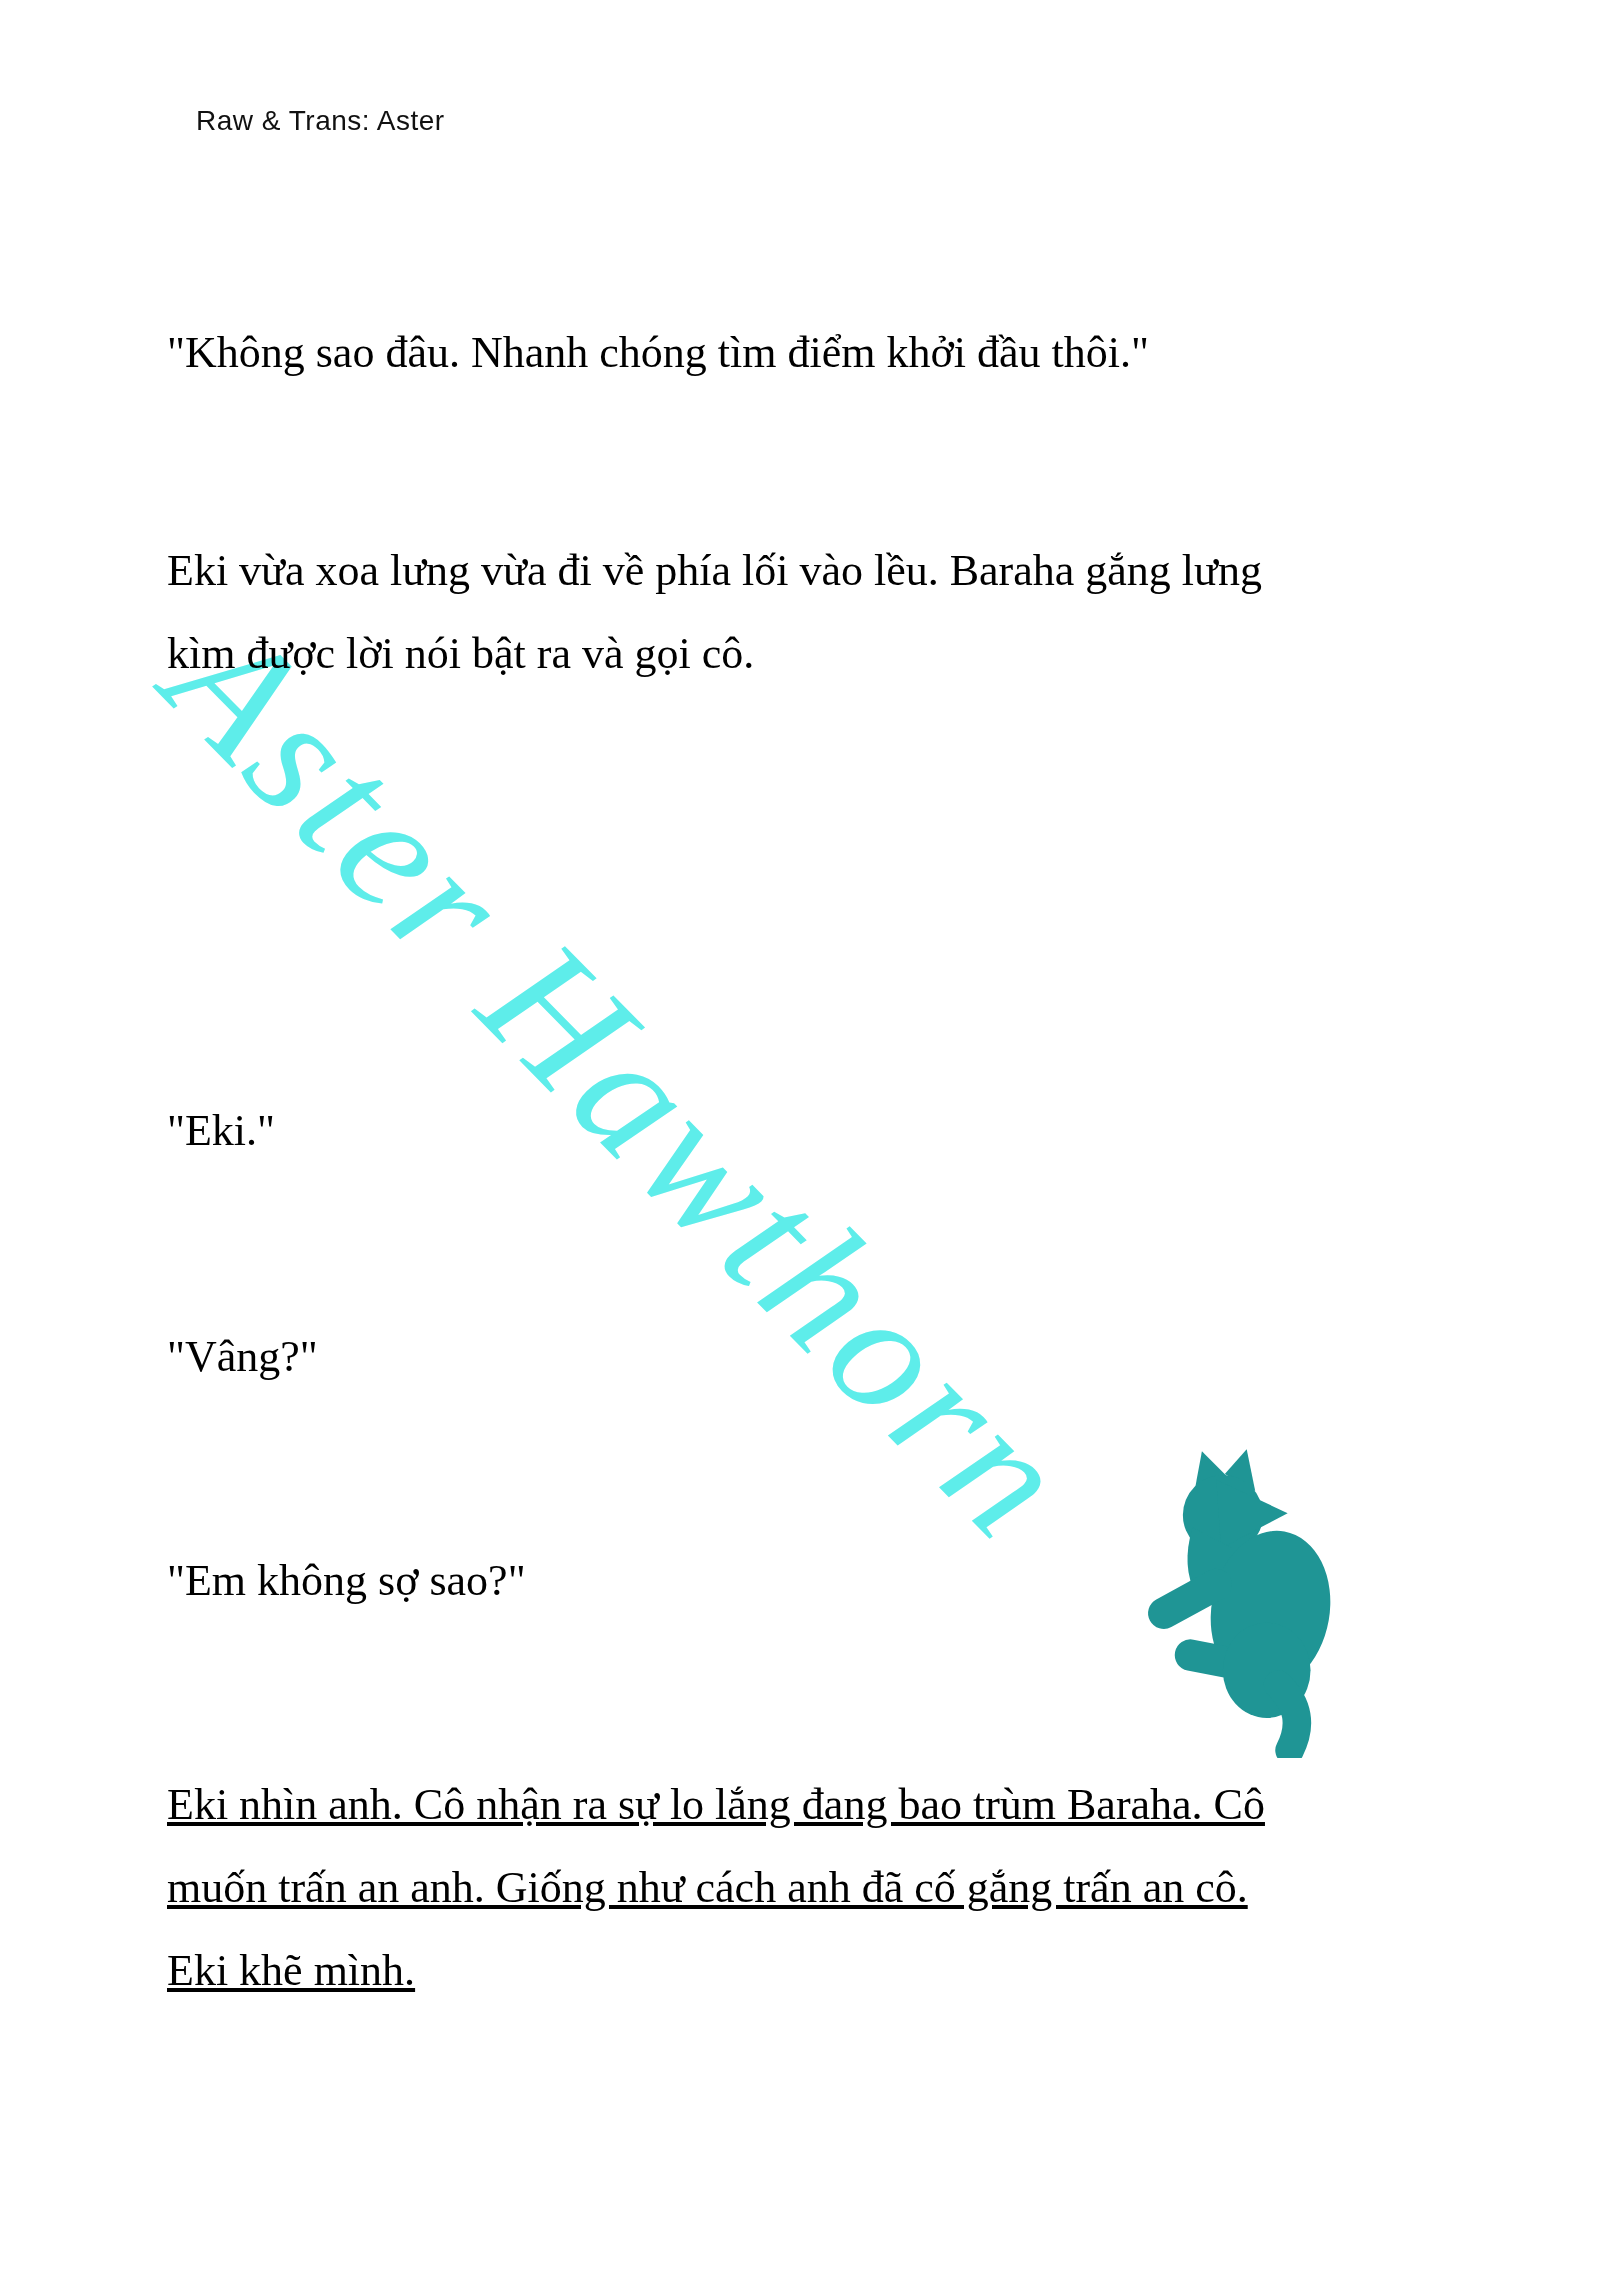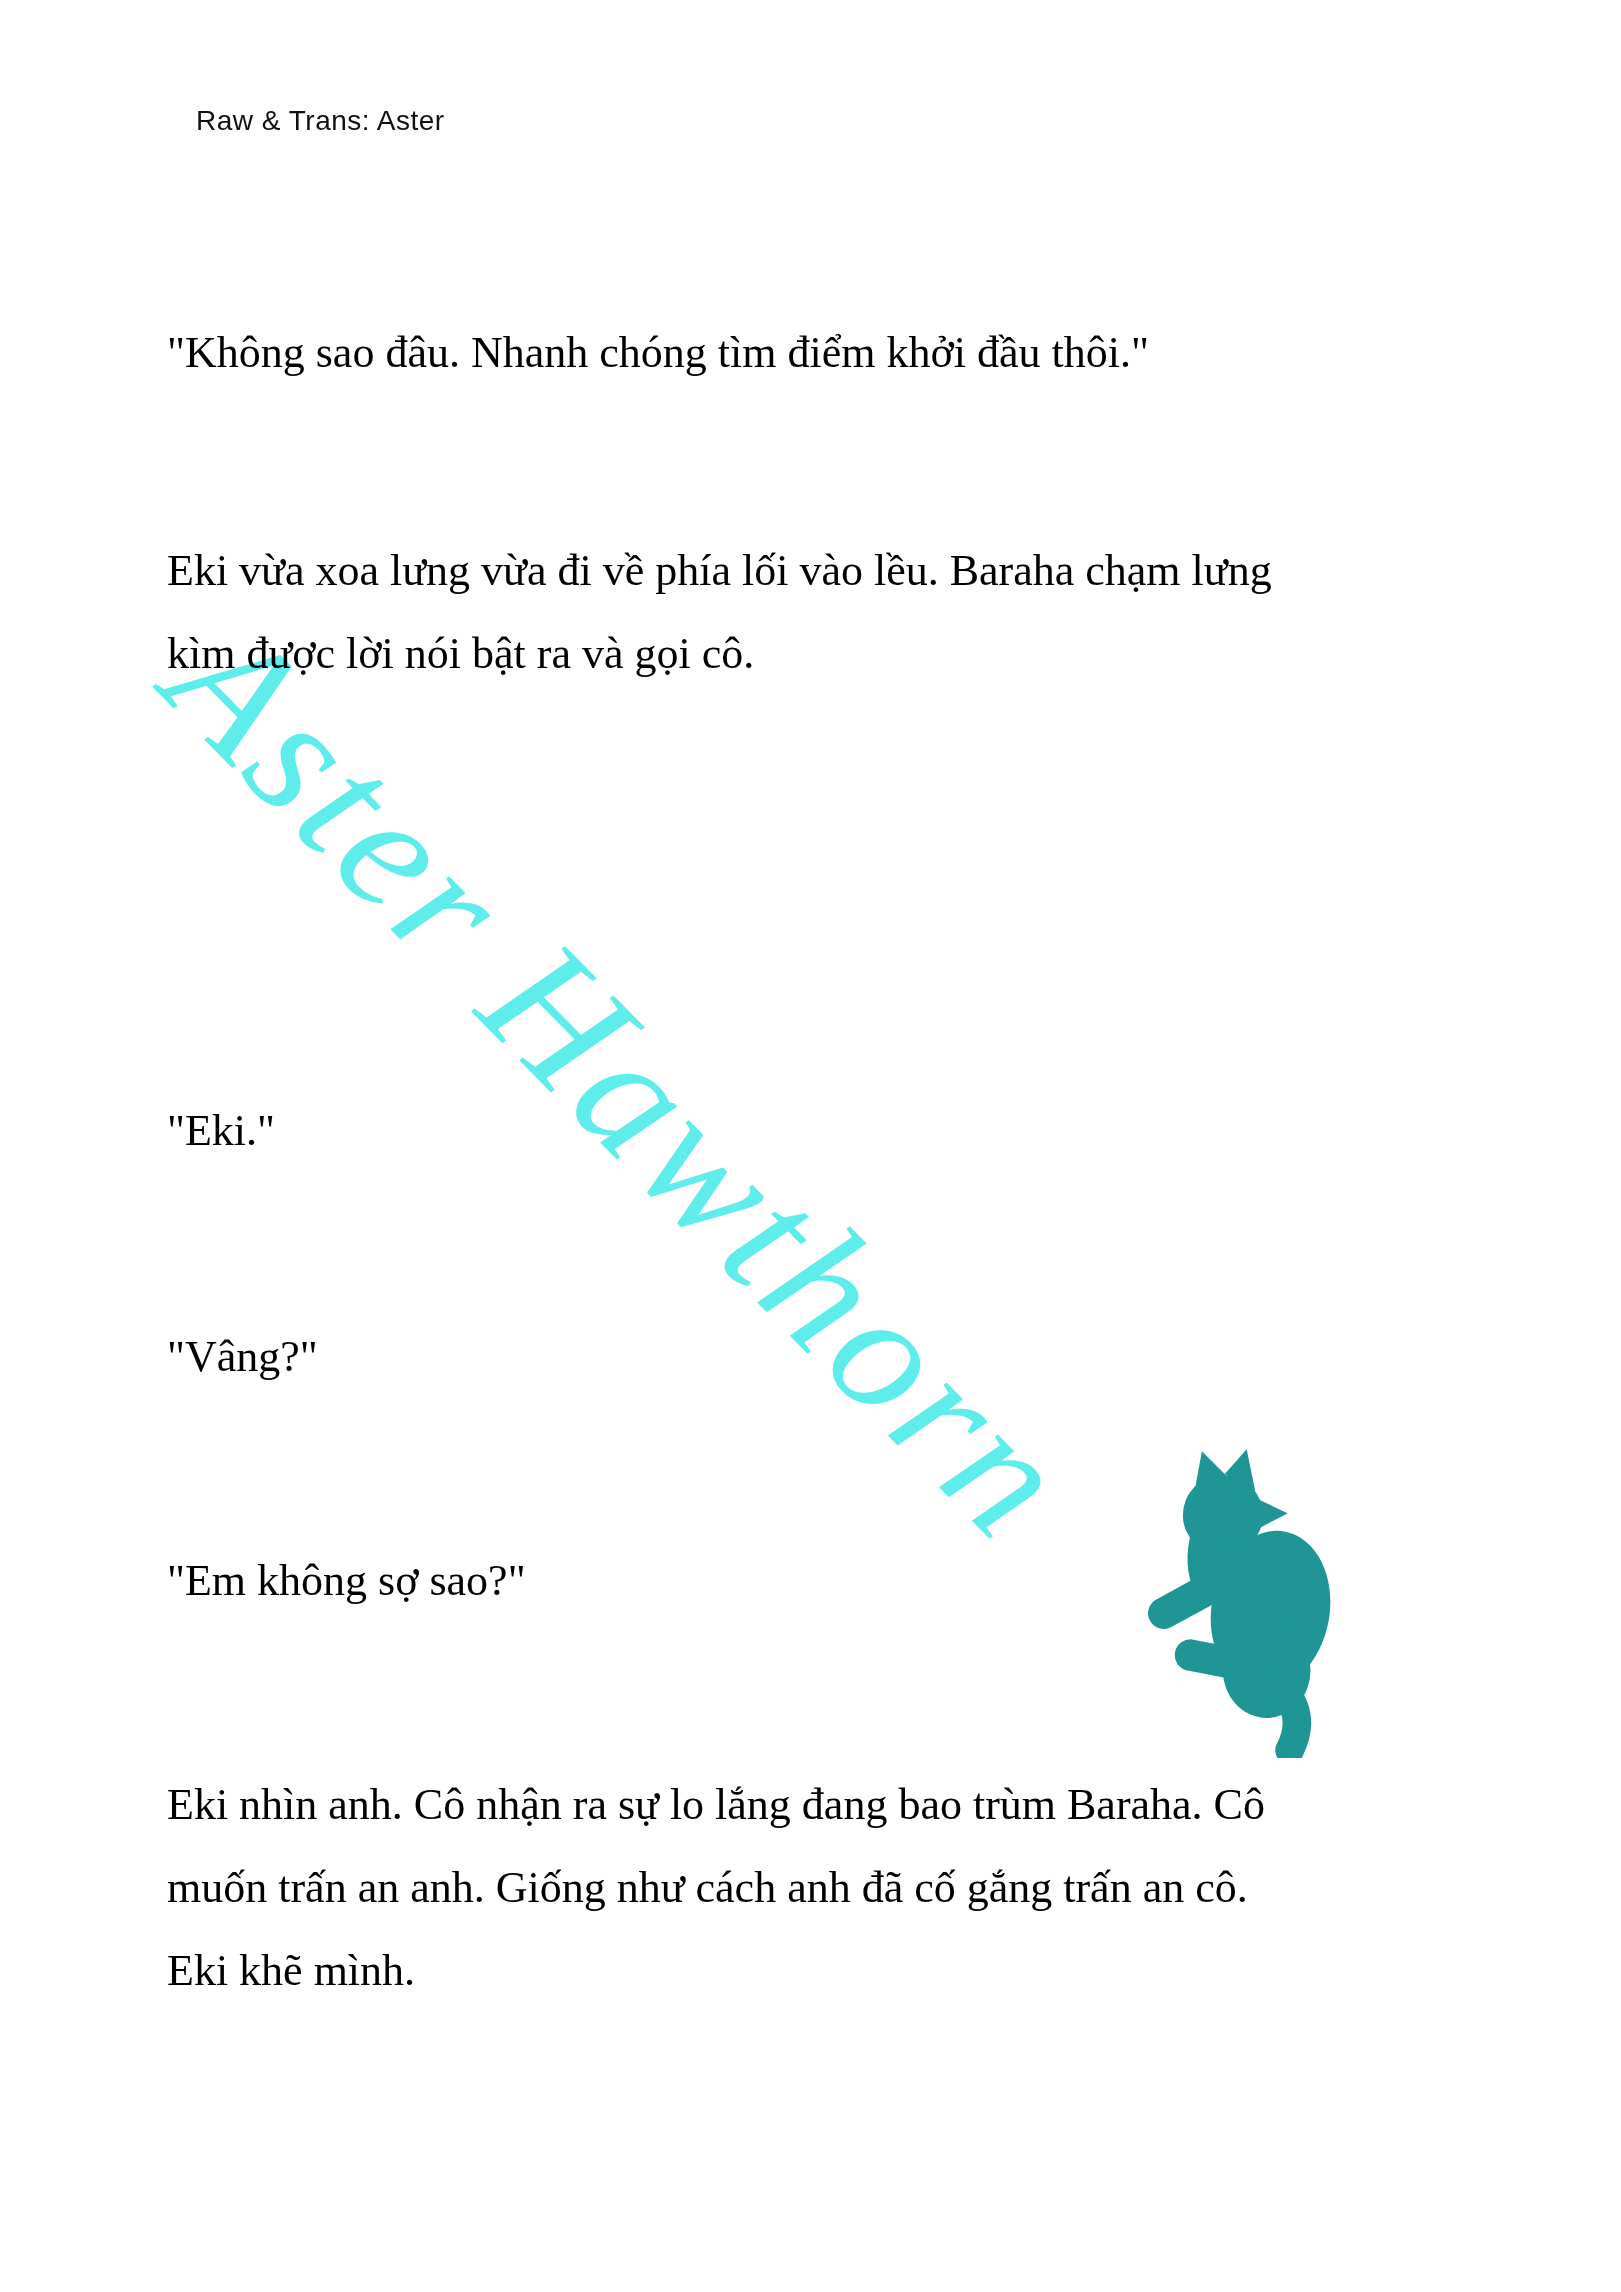--- a/index.html
+++ b/index.html
@@ -55,21 +55,21 @@
     width: 1274px;
     font-size: 44px;
     line-height: 83px;
     z-index: 2;
   }
   .p1 { top: 300px; }
   .p2 { top: 518px; }
   .p3 { top: 1078px; }
   .p4 { top: 1304px; }
   .p5 { top: 1528px; }
-  .p6 { top: 1752px; }
+  .p6 { top: 1752px; text-decoration: underline; }
   .line { display: block; }
 </style>
 </head>
 <body>
 
 <div class="page">
 
   <div class="header-credit">Raw &amp; Trans: Aster</div>
 
   <div class="watermark" style="color: rgb(94, 237, 234);">Aster Hawthorn</div>
@@ -96,21 +96,21 @@
 
       <path d="M160 283 Q192 313 172 352" stroke="#1F9595" stroke-width="30" stroke-linecap="round" fill="none"></path>
     </g>
   </svg>
 
   <div class="para p1">
     <span class="line">"Không sao đâu. Nhanh chóng tìm điểm khởi đầu thôi."</span>
   </div>
 
   <div class="para p2">
-    <span class="line">Eki vừa xoa lưng vừa đi về phía lối vào lều. Baraha chạm lưng</span>
+    <span class="line">Eki vừa xoa lưng vừa đi về phía lối vào lều. Baraha gắng lưng</span>
     <span class="line">kìm được lời nói bật ra và gọi cô.</span>
   </div>
 
   <div class="para p3">
     <span class="line">"Eki."</span>
   </div>
 
   <div class="para p4">
     <span class="line">"Vâng?"</span>
   </div>

